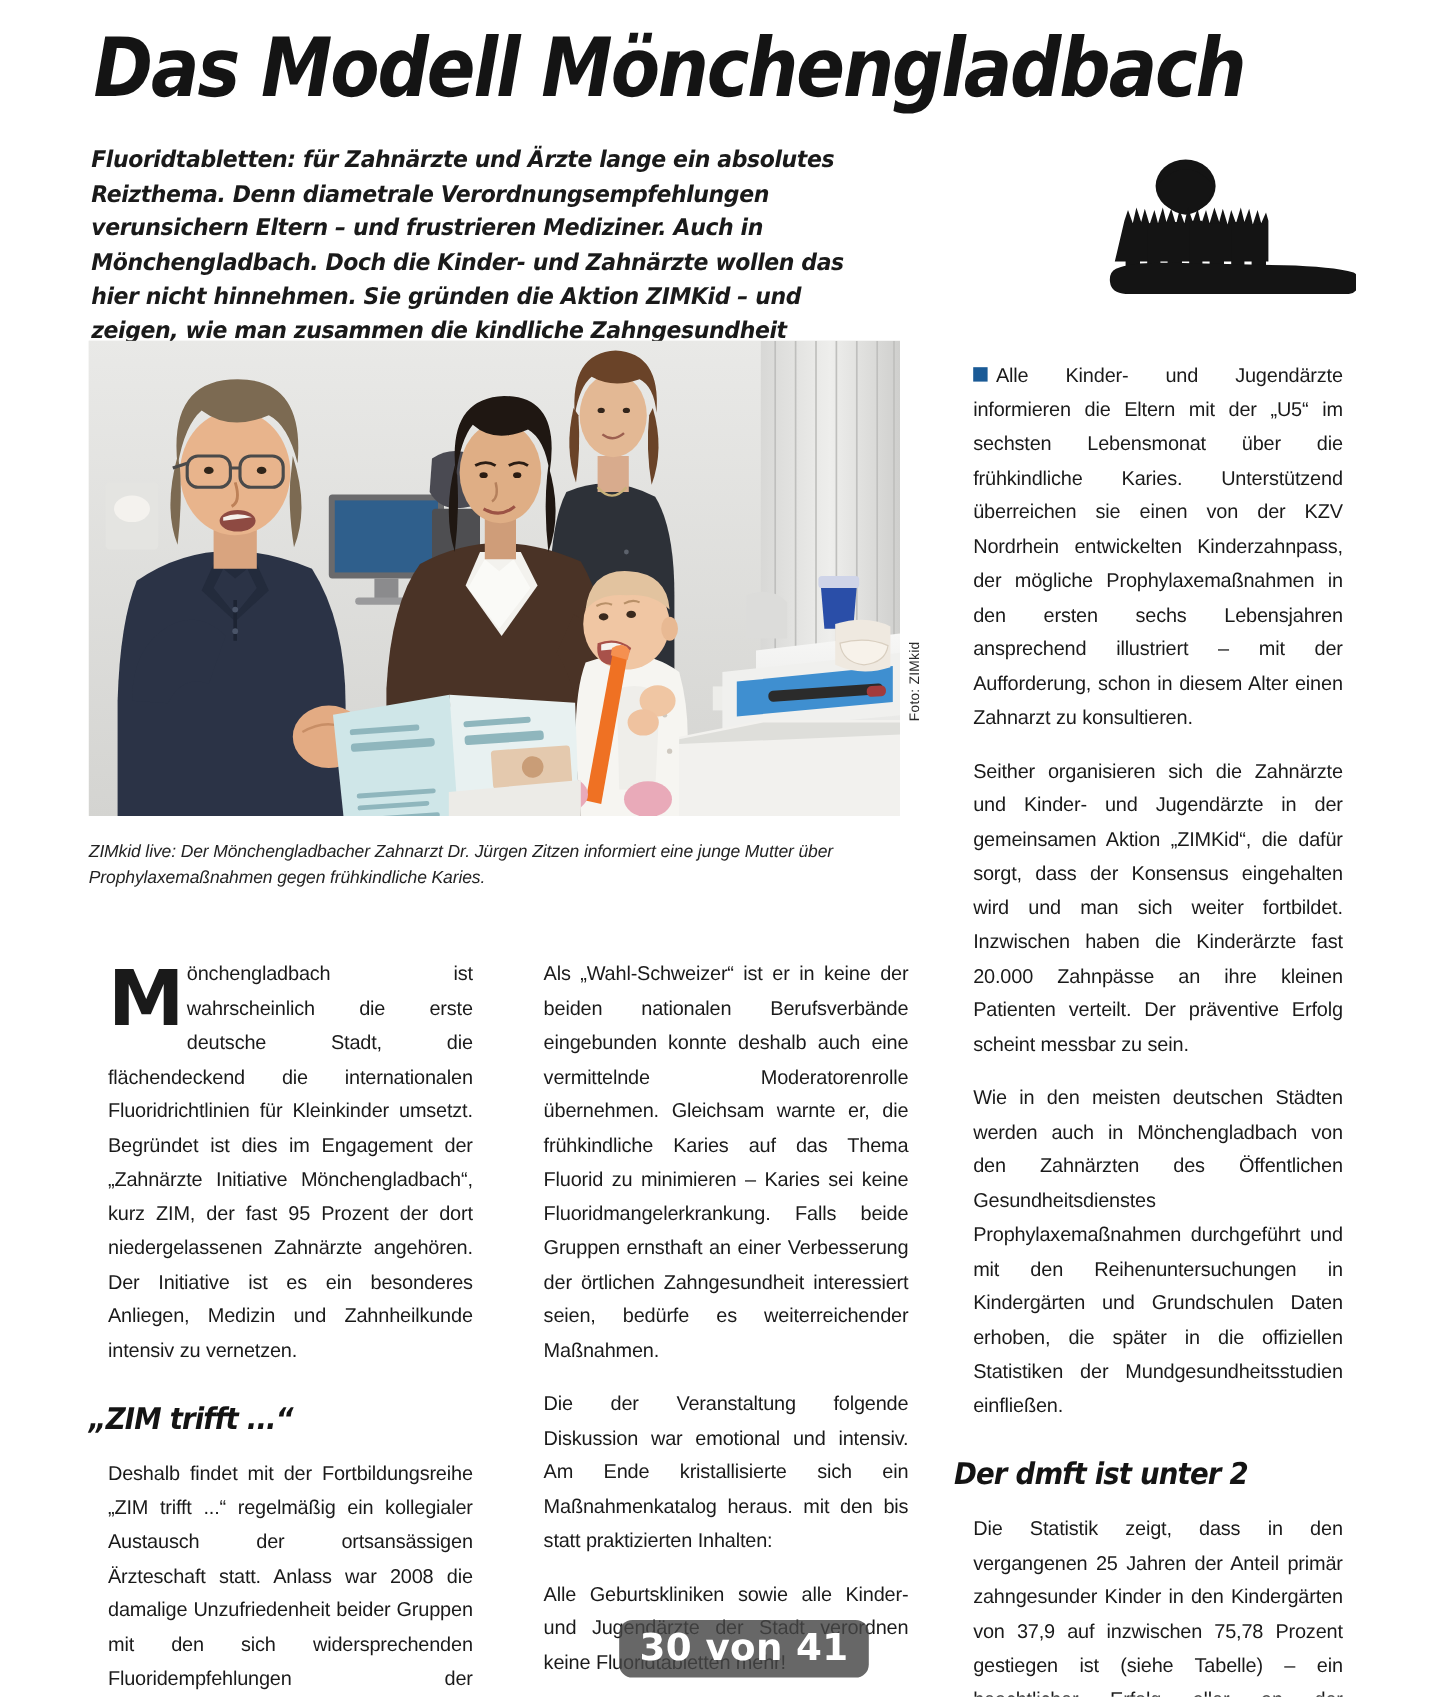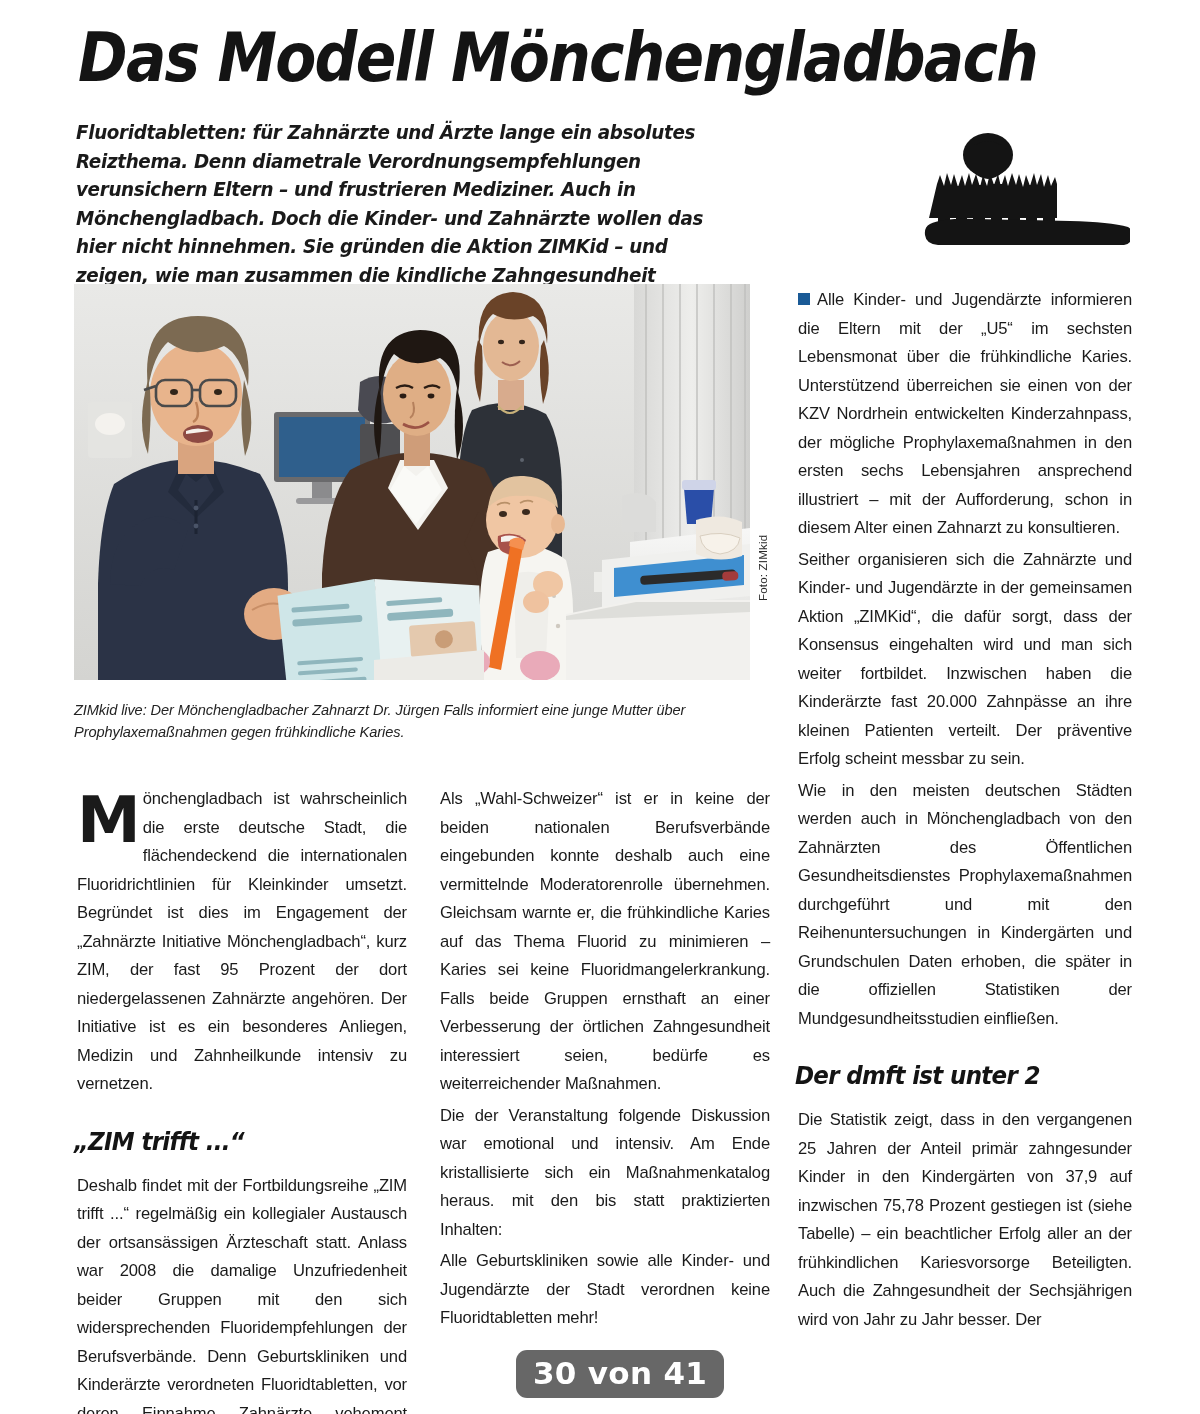--- a/index.html
+++ b/index.html
@@ -89,21 +89,21 @@
   
   .col {
     position:absolute;
     font-size:16.6px;
     line-height:28.5px;
     text-align:justify;
     color:#1a1a1a;
     letter-spacing:-0.15px;
     word-spacing:0.2px;
   }
-  .col p { margin:3px; }
+  .col p { margin:16px; }
   .col-left   { left:74px;  top:782px;  width:336px; }
   .col-mid    { left:437px; top:782px;  width:336px; }
   .col-right  { left:795px; top:283px;  width:340px; }
 
   .dropcap {
     float:left;
     font-size:64px;
     line-height:50px;
     font-weight:bold;
     margin:6px 3px -2px 0;
@@ -368,21 +368,21 @@
       <rect x="334" y="344" width="66" height="32" rx="3" fill="#e4c9ae"></rect>
       <circle cx="368" cy="360" r="9" fill="#c99d77"></circle>
     </g>
 
     <path d="M300 376 l110 -10 l0 30 l-110 0 z" fill="#ecebe7"></path>
     <path d="M492 330 l70 -14 l114 0 l0 80 l-184 0 z" fill="#f2f1ee"></path>
     <path d="M492 332 l70 -14 l114 0 l0 10 l-184 8 z" fill="#dededa"></path>
   </svg>
 </div>
 <div class="credit">Foto: ZIMkid</div>
-<div class="caption">ZIMkid live: Der Mönchengladbacher Zahnarzt Dr. Jürgen Falls informiert eine junge Mutter über Prophylaxemaßnahmen gegen frühkindliche Karies.</div>
+<div class="caption">ZIMkid live: Der Mönchengladbacher Zahnarzt Dr. Jürgen Zitzen informiert eine junge Mutter über Prophylaxemaßnahmen gegen frühkindliche Karies.</div>
 
 <div class="col col-left">
   <p><span class="dropcap">M</span><span>önchengladbach ist wahrscheinlich die erste deutsche Stadt, die flächendeckend die internationalen Fluoridrichtlinien für Kleinkinder umsetzt. Begründet ist dies im Engagement der „Zahnärzte Initiative Mönchengladbach“, kurz ZIM, der fast 95 Prozent der dort niedergelassenen Zahnärzte angehören. Der Initiative ist es ein besonderes Anliegen, Medizin und Zahnheilkunde intensiv zu vernetzen.</span></p>
   <div class="subhead">„ZIM trifft ...“</div>
   <p>Deshalb findet mit der Fortbildungsreihe „ZIM trifft ...“ regelmäßig ein kollegialer Austausch der ortsansässigen Ärzteschaft statt. Anlass war 2008 die damalige Unzufriedenheit beider Gruppen mit den sich widersprechenden Fluoridempfehlungen der Berufsverbände. Denn Geburtskliniken und Kinderärzte verordneten Fluoridtabletten, vor deren Einnahme Zahnärzte vehement warnten – ein Zustand, der Eltern verun-</p>
 </div>
 
 <div class="col col-mid">
   <p>Als „Wahl-Schweizer“ ist er in keine der beiden nationalen Berufsverbände eingebunden konnte deshalb auch eine vermittelnde Moderatorenrolle übernehmen. Gleichsam warnte er, die frühkindliche Karies auf das Thema Fluorid zu minimieren – Karies sei keine Fluoridmangelerkrankung. Falls beide Gruppen ernsthaft an einer Verbesserung der örtlichen Zahngesundheit interessiert seien, bedürfe es weiterreichender Maßnahmen.</p>
   <p>Die der Veranstaltung folgende Diskussion war emotional und intensiv. Am Ende kristallisierte sich ein Maßnahmenkatalog heraus. mit den bis statt praktizierten Inhalten:</p>

